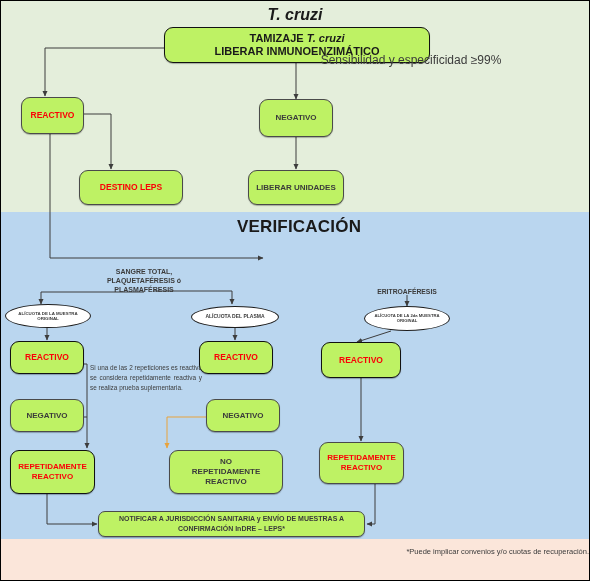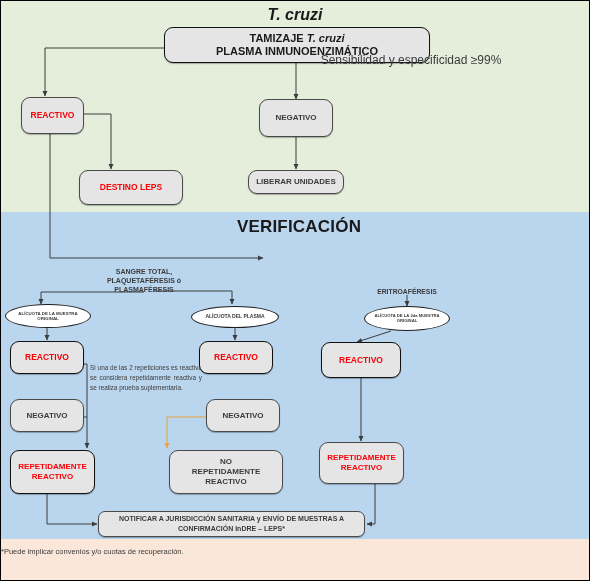--- a/index.html
+++ b/index.html
@@ -19,21 +19,21 @@
   .band{position:absolute;left:0;right:0;}
   #band-green{top:0;height:211px;background:#e4eedb;}
   #band-blue{top:211px;height:327px;background:#bad6ef;}
   #band-peach{top:538px;height:41px;background:#fbe6da;}
 
   .svg-layer{position:absolute;left:0;top:0;width:590px;height:581px;pointer-events:none;}
 
   .node{
     position:absolute;
     box-sizing:border-box;
-    background:#e5e5e5;
+    background:#bef264;
     border:1px solid #4a4a4a;
     border-radius:9px;
     display:flex;align-items:center;justify-content:center;
     text-align:center;
     line-height:1.22;
     box-shadow:0 1px 1px rgba(0,0,0,.28);
   }
   .node.thick{border:1.4px solid #111;}
   .node .txt{display:block;padding:2px 4px;}
   .red{color:#fb0007;font-weight:bold;}
@@ -69,21 +69,21 @@
 
   #note-block{
     position:absolute;
     left:89px;top:362px;width:112px;height:52px;
     font-size:6.4px;color:#3b3b3b;
     text-align:justify;
     line-height:1.55;
   }
   #footnote{
     position:absolute;left:0;right:0;top:546px;
-    text-align:left;font-size:7.5px;color:#3b3b3b;
+    text-align:right;font-size:7.5px;color:#3b3b3b;
   }
 </style>
 </head>
 <body>
 
 <div id="canvas">
 
   <div class="band" id="band-green"></div>
   <div class="band" id="band-blue"></div>
   <div class="band" id="band-peach"></div>
@@ -138,41 +138,41 @@
       <path d="M374,483 L374,523 L366,523" marker-end="url(#ah)"></path>
     </g>
   </svg>
 
   <div id="title-tcruzi">T. cruzi</div>
   <div id="title-verificacion">VERIFICACIÓN</div>
 
   <div class="node thick" style="left:163px;top:26px;width:266px;height:36px;font-size:11px;font-weight:bold;color:#1a1a1a;">
     <span class="txt">
       <span>TAMIZAJE </span><i>T. cruzi</i><br>
-      <span>PLASMA INMUNOENZIMÁTICO</span>
+      <span>LIBERAR INMUNOENZIMÁTICO</span>
     </span>
   </div>
 
   <div class="plainlabel" style="left:300px;top:52px;width:220px;font-size:12px;text-align:center;">
     <span>Sensibilidad y especificidad ≥99%</span>
   </div>
 
   <div class="node" style="left:20px;top:96px;width:63px;height:37px;">
     <span class="txt red" style="font-size:8.5px;">REACTIVO</span>
   </div>
 
   <div class="node" style="left:258px;top:98px;width:74px;height:38px;">
     <span class="txt blk" style="font-size:8px;">NEGATIVO</span>
   </div>
 
   <div class="node" style="left:78px;top:169px;width:104px;height:35px;">
     <span class="txt red" style="font-size:8.5px;">DESTINO LEPS</span>
   </div>
 
-  <div class="node" style="left:247px;top:169px;width:96px;height:24px;">
+  <div class="node" style="left:247px;top:169px;width:96px;height:35px;">
     <span class="txt blk" style="font-size:8px;">LIBERAR UNIDADES</span>
   </div>
 
 
   <div class="plainlabel bold" style="left:68px;top:267px;width:150px;font-size:7px;">
     <span>SANGRE TOTAL,<br>PLAQUETAFÉRESIS ó<br>PLASMAFÉRESIS</span>
   </div>
 
   <div class="plainlabel bold" style="left:356px;top:287px;width:100px;font-size:6.8px;">
     <span>ERITROAFÉRESIS</span>

